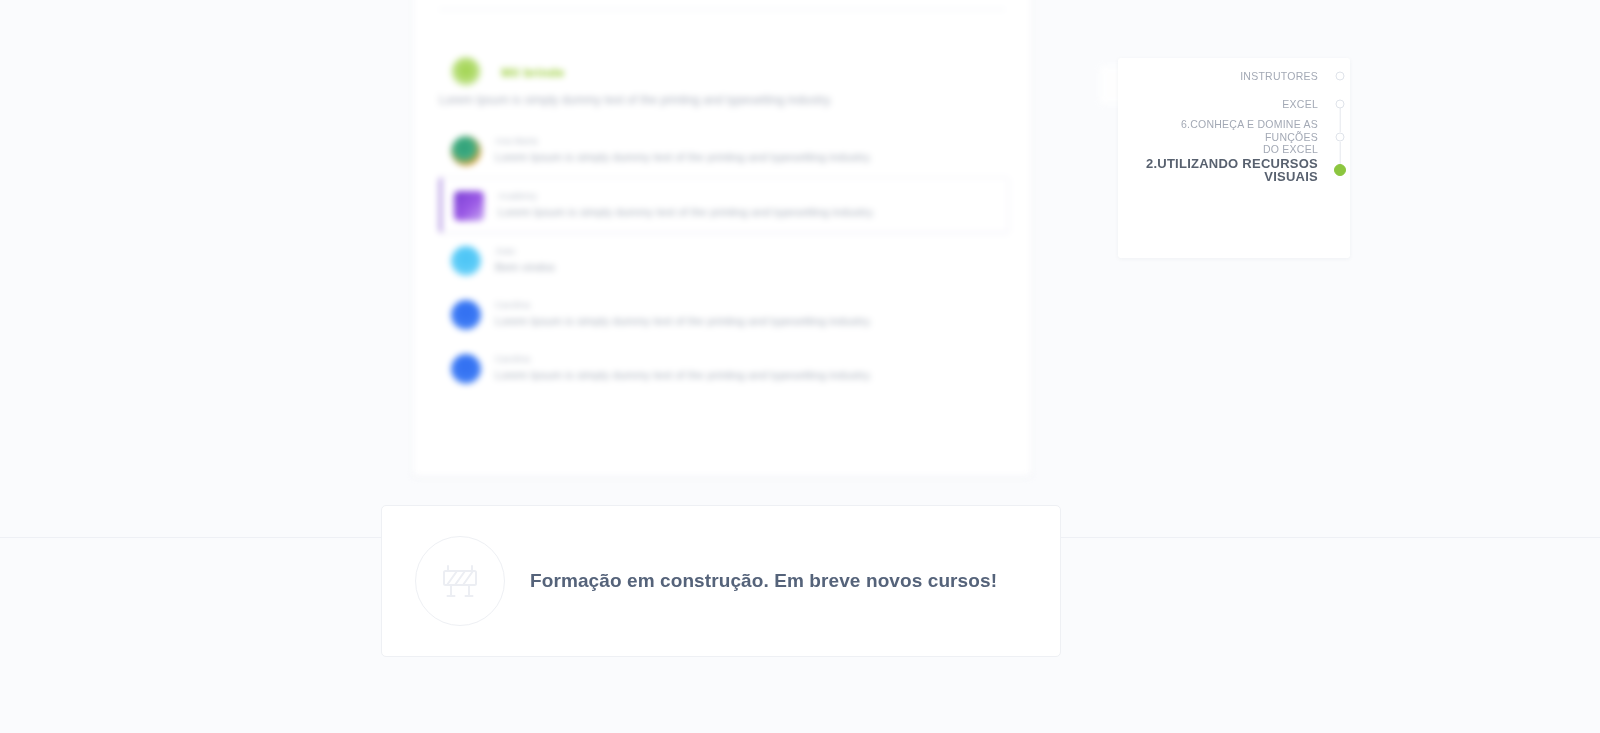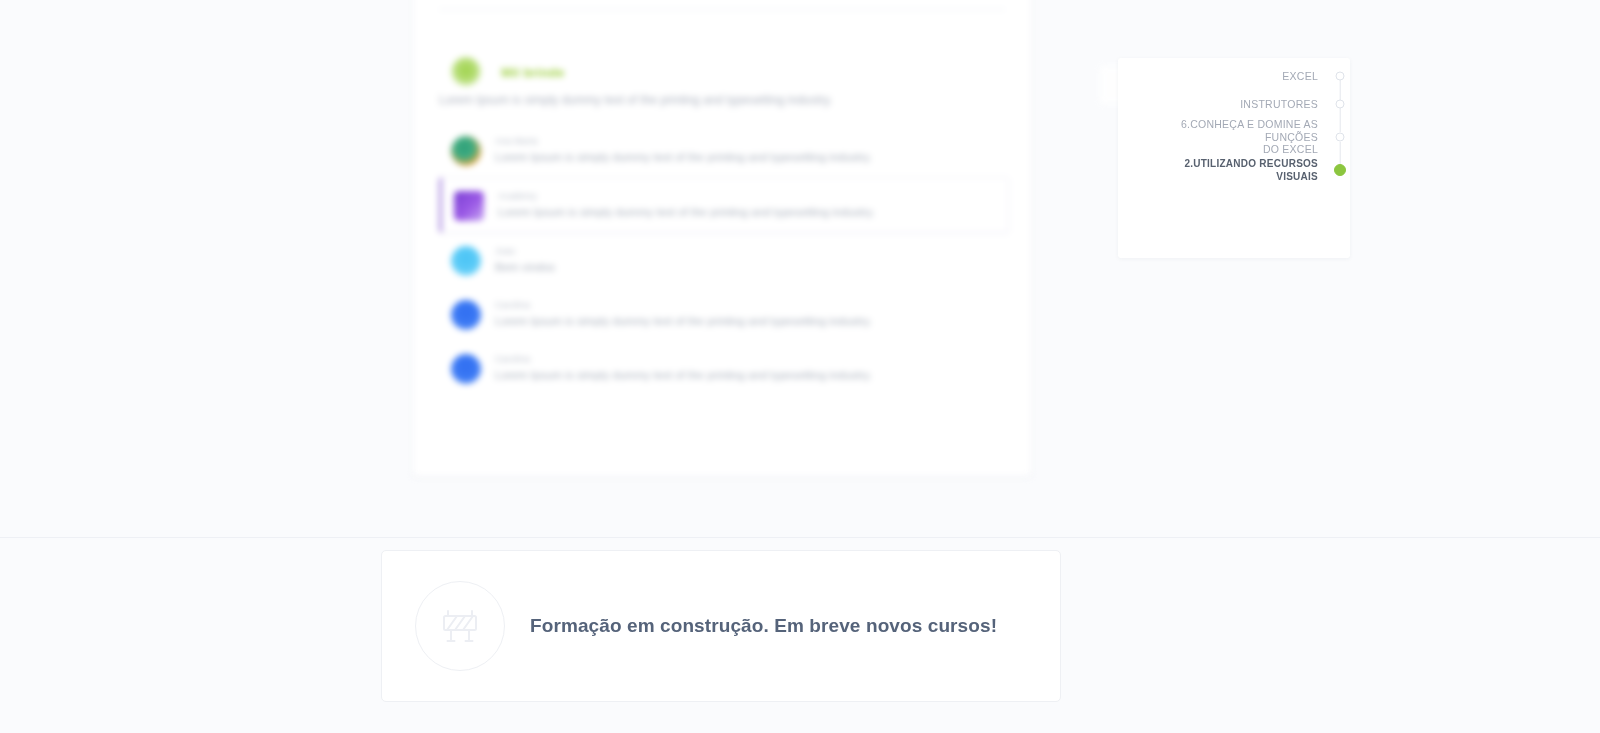--- a/index.html
+++ b/index.html
@@ -178,21 +178,21 @@
     line-height: 12.5px;
     color: #a3a9b5;
     text-align: right;
     letter-spacing: .25px;
     padding-right: 22px;
     white-space: pre-line;
   }
   .step.active .step-label {
     color: #58616f;
     font-weight: 700;
-    font-size: 10px;
+    font-size: 13px;
     line-height: 13px;
   }
   .step-dot {
     position: absolute;
     right: 0;
     top: 50%;
     transform: translate(50%, -50%);
     width: 9px;
     height: 9px;
     border-radius: 50%;
@@ -216,21 +216,21 @@
     height: 28px;
     background: #e4e7ed;
     z-index: 1;
   }
   .step:first-child .step-line { display: none; }
 
   
   .notice-card {
     position: absolute;
     left: 381px;
-    top: 550px;
+    top: 505px;
     width: 680px;
     height: 152px;
     background: #ffffff;
     border: 1px solid #eef0f4;
     border-radius: 5px;
     box-sizing: border-box;
     display: flex;
     align-items: center;
     padding-left: 33px;
     gap: 25px;
@@ -314,28 +314,28 @@
 
     </div>
   </div>
 
   <div class="side-panel-ghost"></div>
   <div class="side-panel"></div>
 
   <div class="stepper">
 
     <div class="step">
-      <div class="step-label">EXCEL</div>
-
-      <div class="step-dot"></div>
-    </div>
-
-    <div class="step">
       <div class="step-label">INSTRUTORES</div>
       <div class="step-line"></div>
+      <div class="step-dot"></div>
+    </div>
+
+    <div class="step">
+      <div class="step-label">EXCEL</div>
+
       <div class="step-dot"></div>
     </div>
 
 
     <div class="step">
       <div class="step-label">6.CONHEÇA E DOMINE AS FUNÇÕES
 DO EXCEL</div>
       <div class="step-line"></div>
       <div class="step-dot"></div>
     </div>

